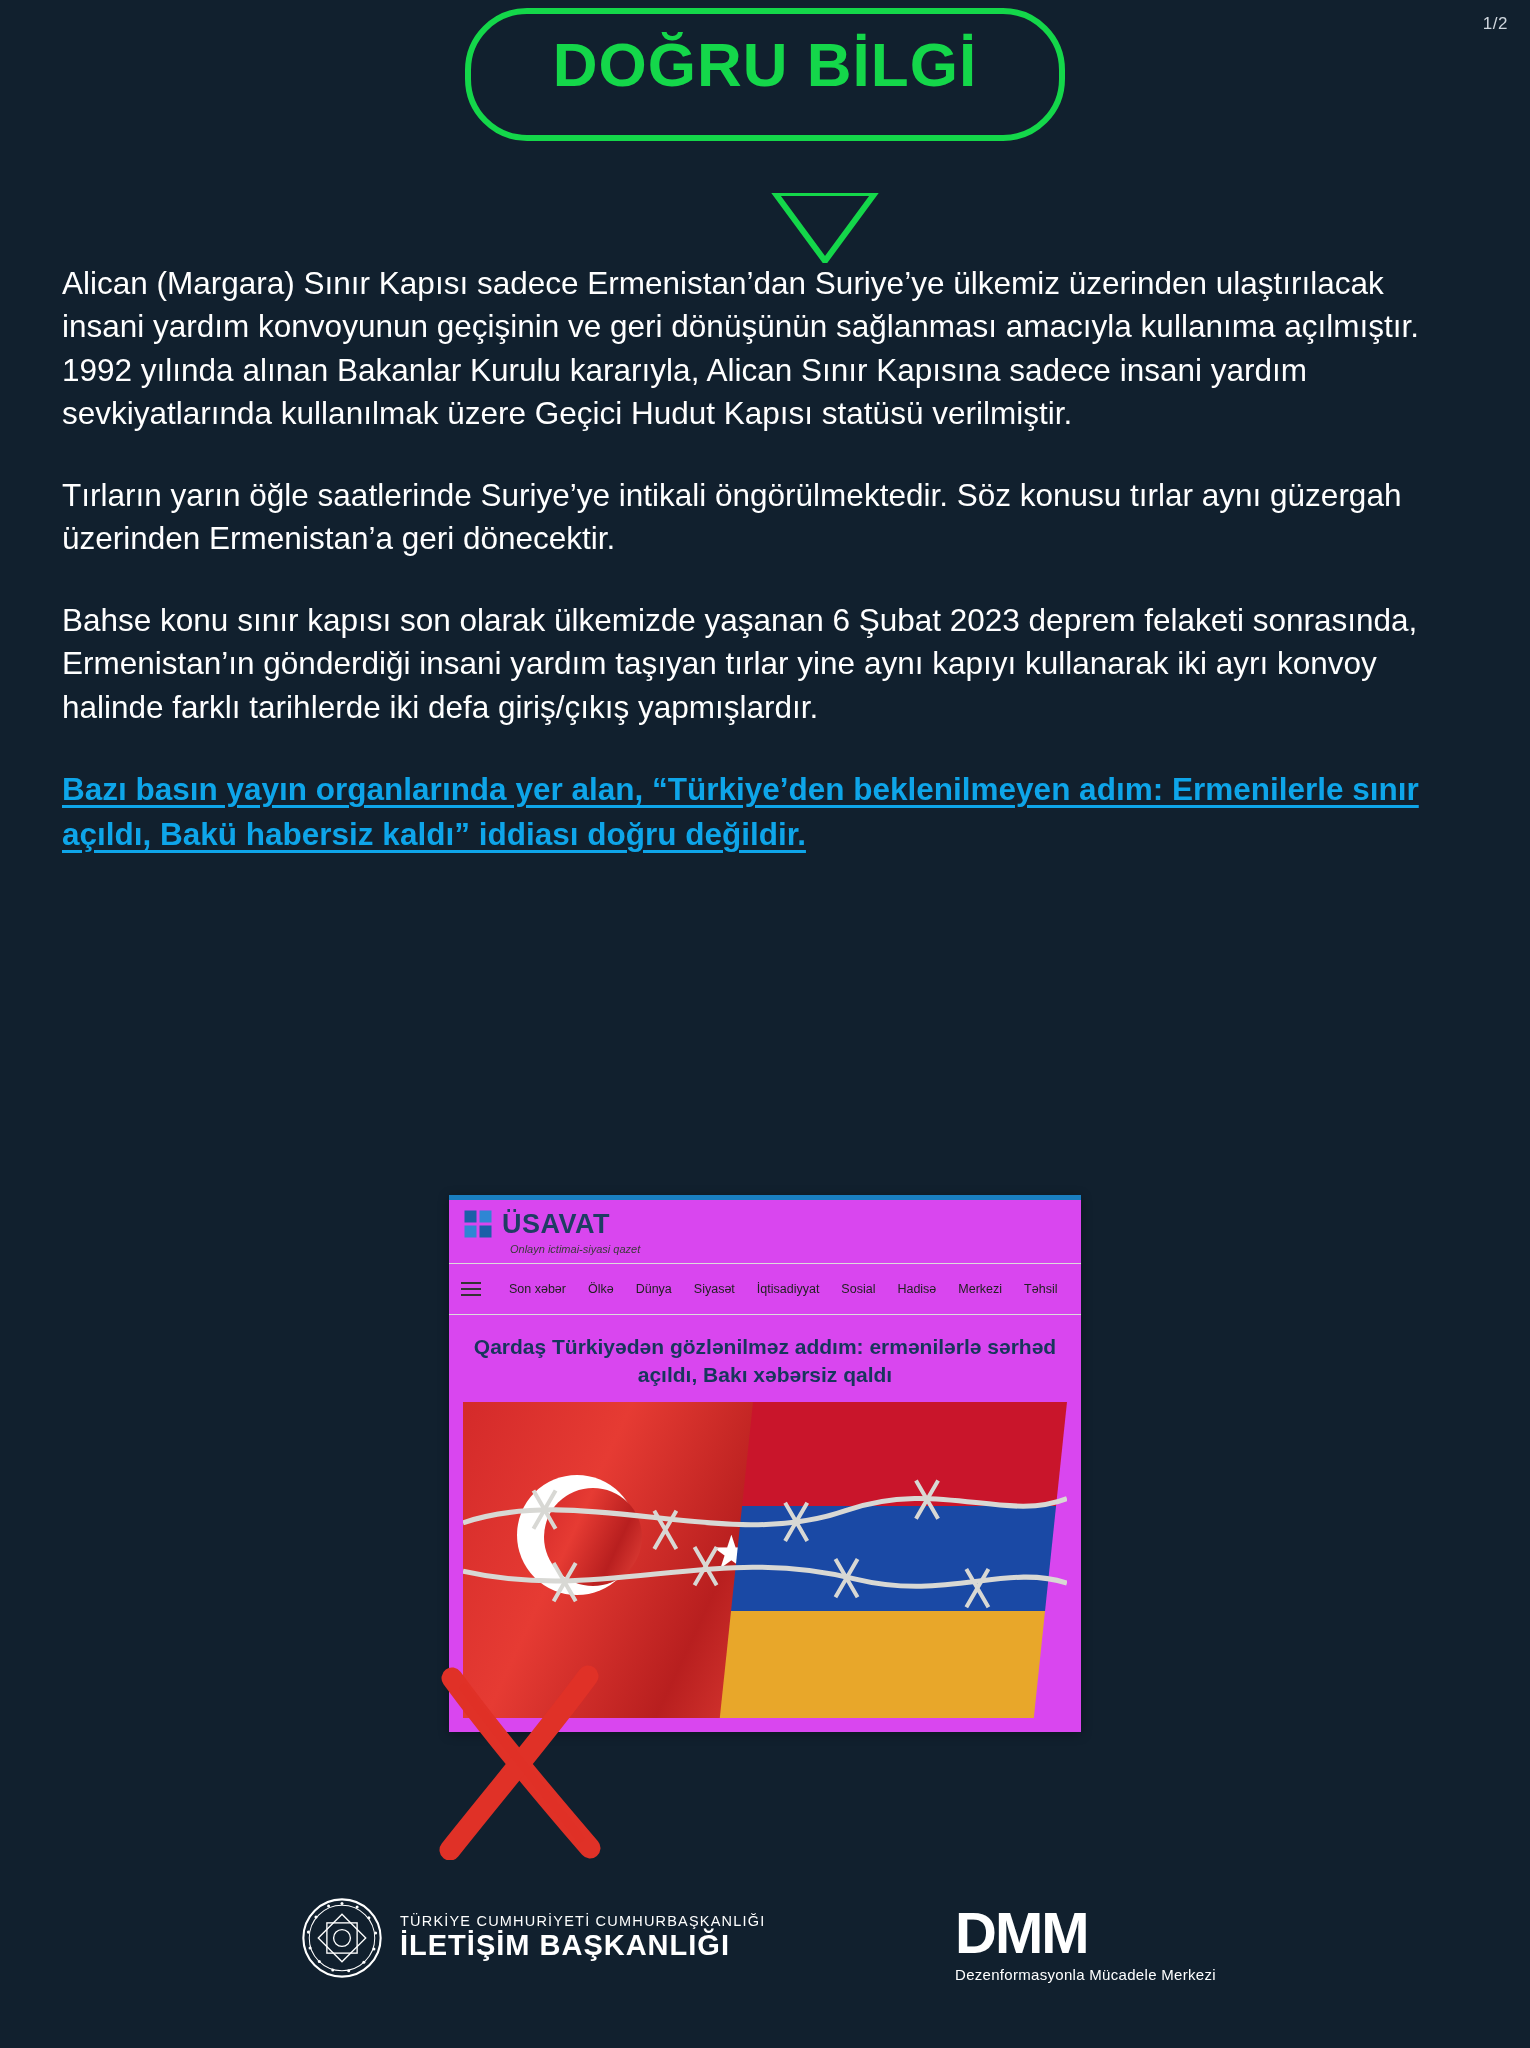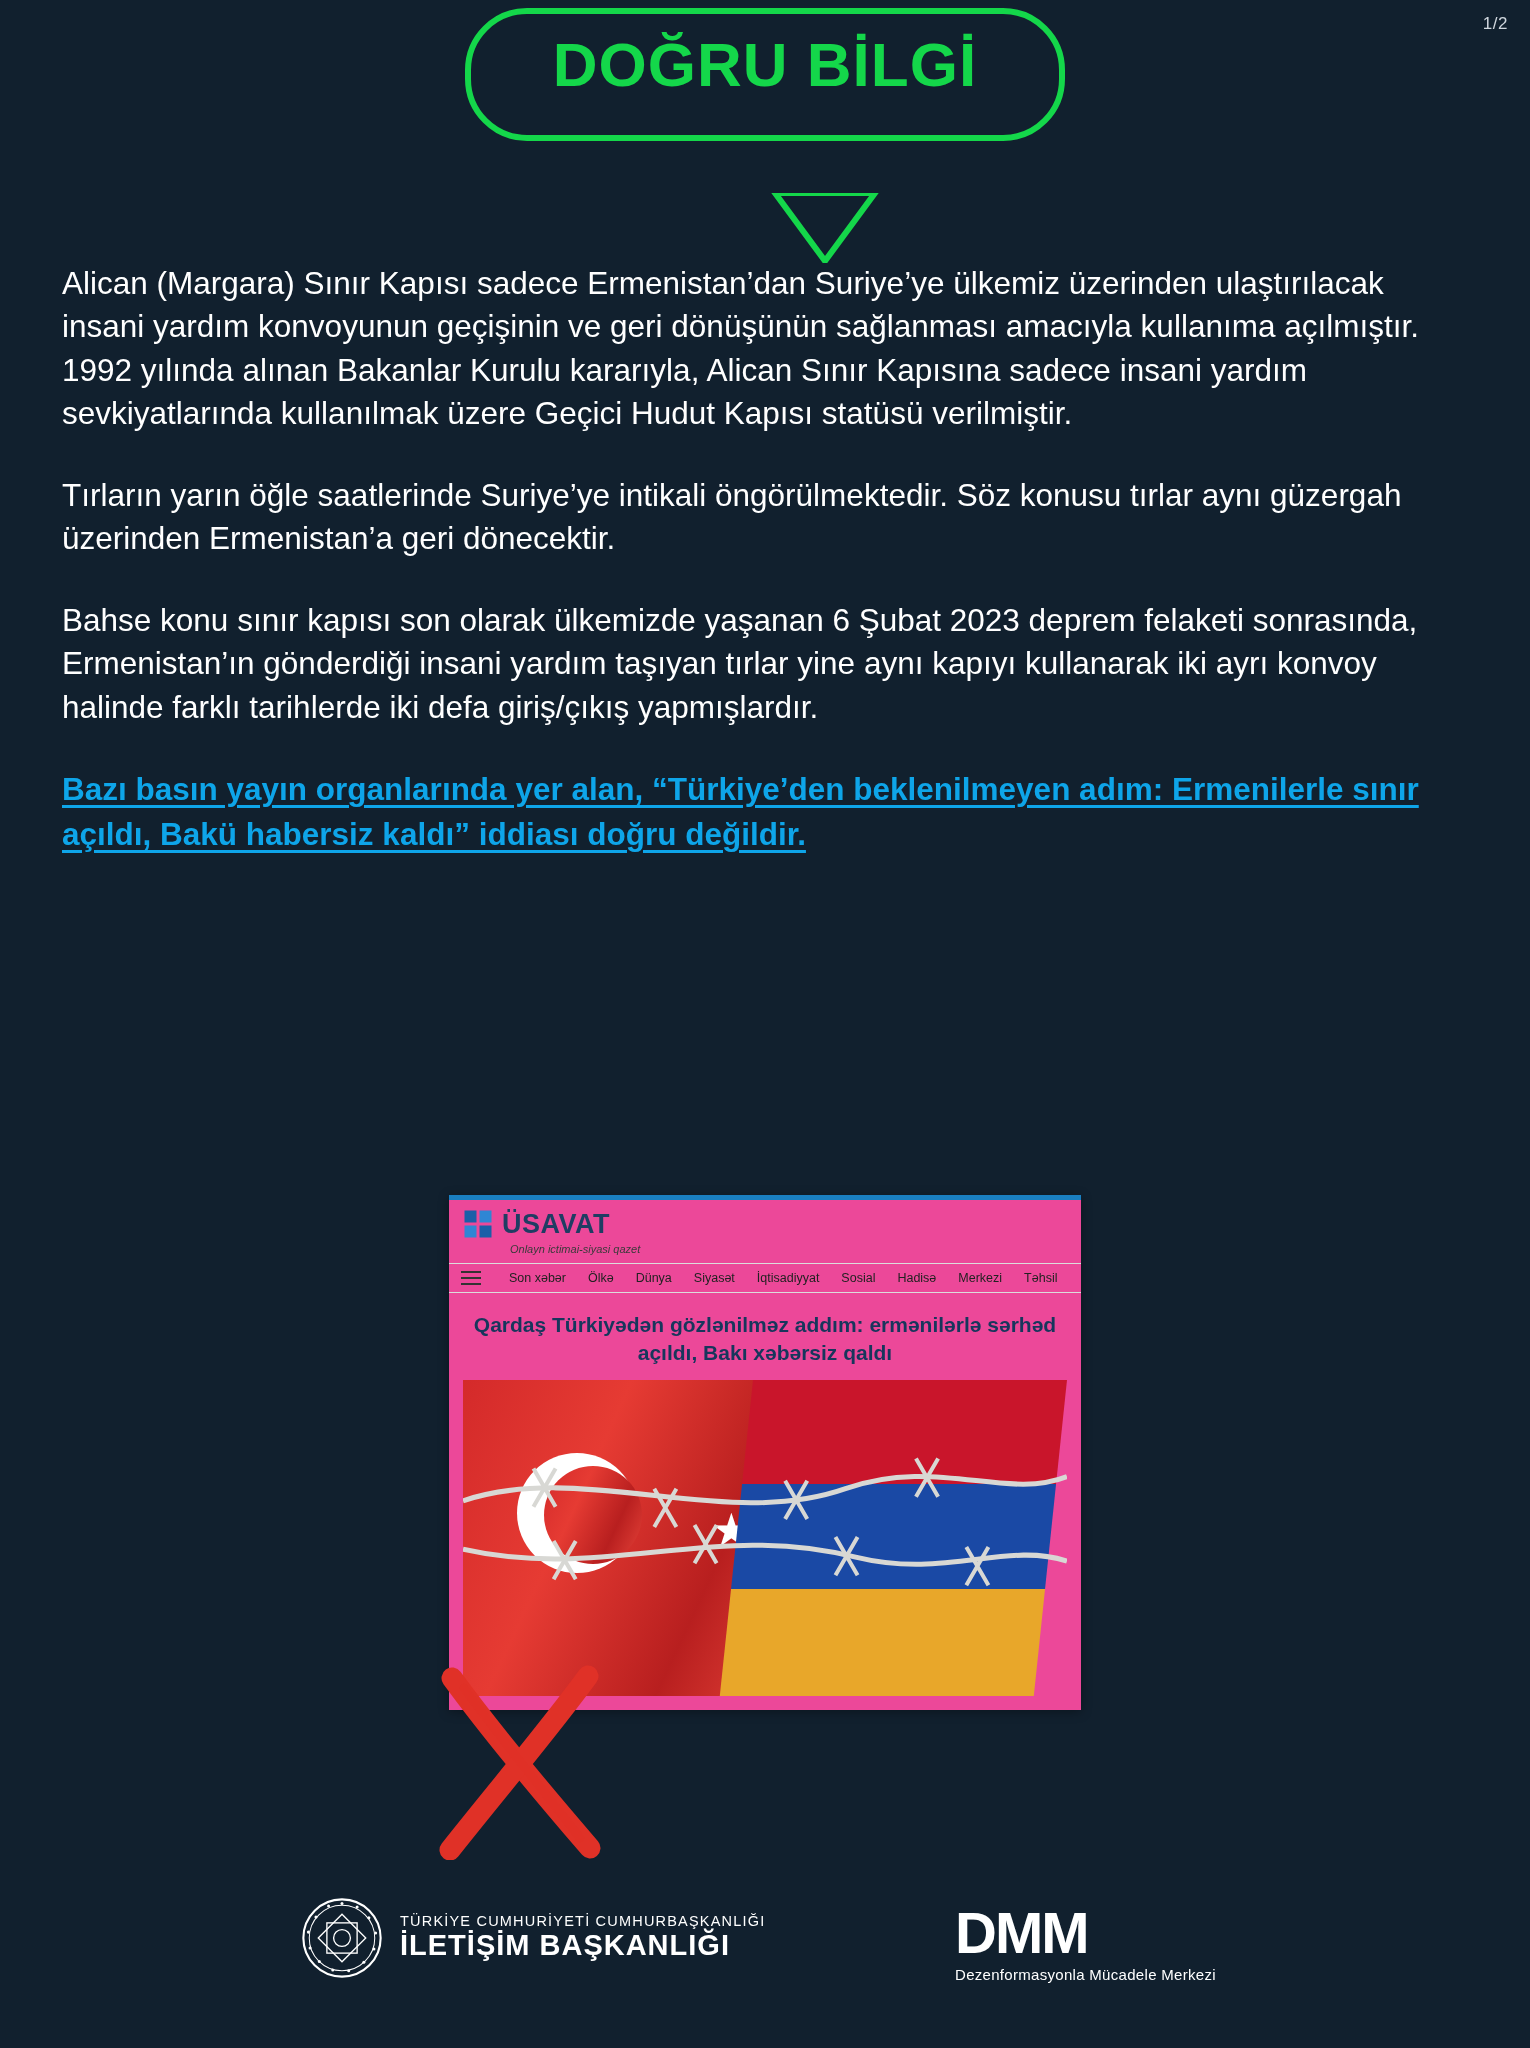--- a/index.html
+++ b/index.html
@@ -87,21 +87,21 @@
     text-underline-offset: 5px;
     color: #0ea5e9;
   }
 
   
   .screenshot {
     position: absolute;
     top: 1195px;
     left: 449px;
     width: 632px;
-    background: #ec4899;
+    background: #d946ef;
     box-shadow: 0 2px 10px rgba(0,0,0,0.35);
   }
   .ss-topbar {
     height: 5px;
     background: #1a7fc1;
     width: 100%;
   }
   .ss-brandrow {
     display: flex;
     align-items: center;
@@ -125,21 +125,21 @@
     font-size: 11px;
     font-style: italic;
     color: #3a3a3a;
     margin-left: 8px;
   }
   .ss-nav {
     display: flex;
     align-items: center;
     border-top: 1px solid #dcdcdc;
     border-bottom: 1px solid #dcdcdc;
-    padding: 7px 12px;
+    padding: 18px 12px;
     gap: 22px;
     overflow: hidden;
   }
   .ss-hamburger {
     width: 20px;
     display: flex;
     flex-direction: column;
     gap: 4px;
     flex: 0 0 auto;
     margin-right: 6px;

